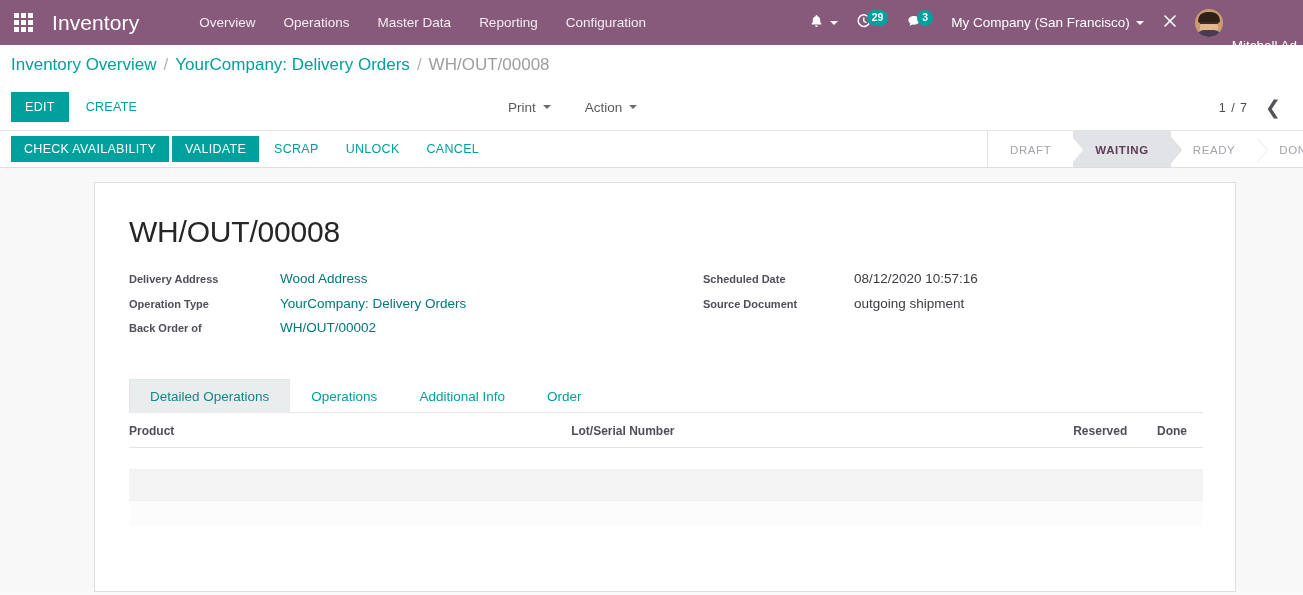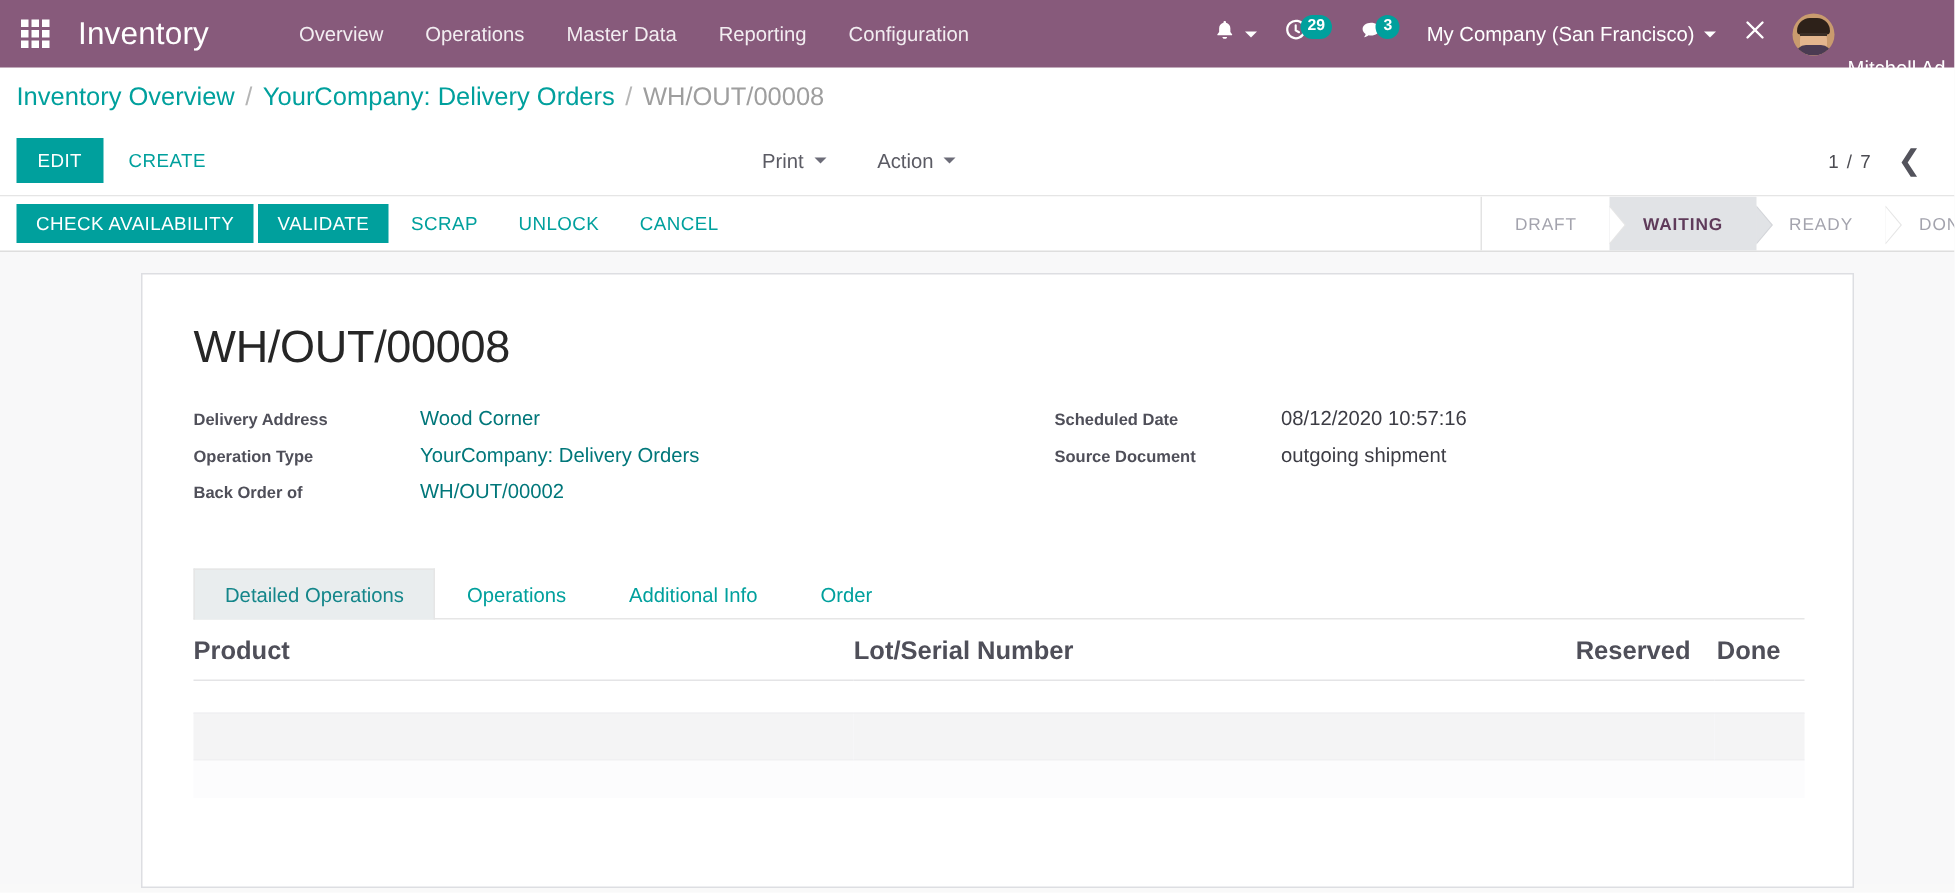--- a/index.html
+++ b/index.html
@@ -299,21 +299,21 @@
   }
   .nb-tab.active {
     background: #E9EDEE;
     color: #14868A;
     border-color: #E6E6E6;
   }
 
   
   .lines-table { width: 100%; border-collapse: collapse; margin-top: 2px; }
   .lines-table th {
-    font-size: 17px;
+    font-size: 12px;
     font-weight: 700;
     color: #4F4F59;
     text-align: left;
     padding: 9px 4px 9px 0;
     border-bottom: 1px solid #E4E4E6;
     white-space: nowrap;
   }
   .lines-table th.num { text-align: right; padding-right: 16px; }
   .lines-table td {
     height: 22px;
@@ -456,21 +456,21 @@
 
 <div class="content-area">
   <div class="sheet">
 
     <h1 class="form-title">WH/OUT/00008</h1>
 
     <div class="form-columns">
       <div class="form-col">
         <div class="field-row">
           <span class="field-label">Delivery Address</span>
-          <span class="field-value link">Wood Corner</span>
+          <span class="field-value link">Wood Address</span>
         </div>
         <div class="field-row">
           <span class="field-label">Operation Type</span>
           <span class="field-value link">YourCompany: Delivery Orders</span>
         </div>
         <div class="field-row">
           <span class="field-label">Back Order of</span>
           <span class="field-value link">WH/OUT/00002</span>
         </div>
       </div>

